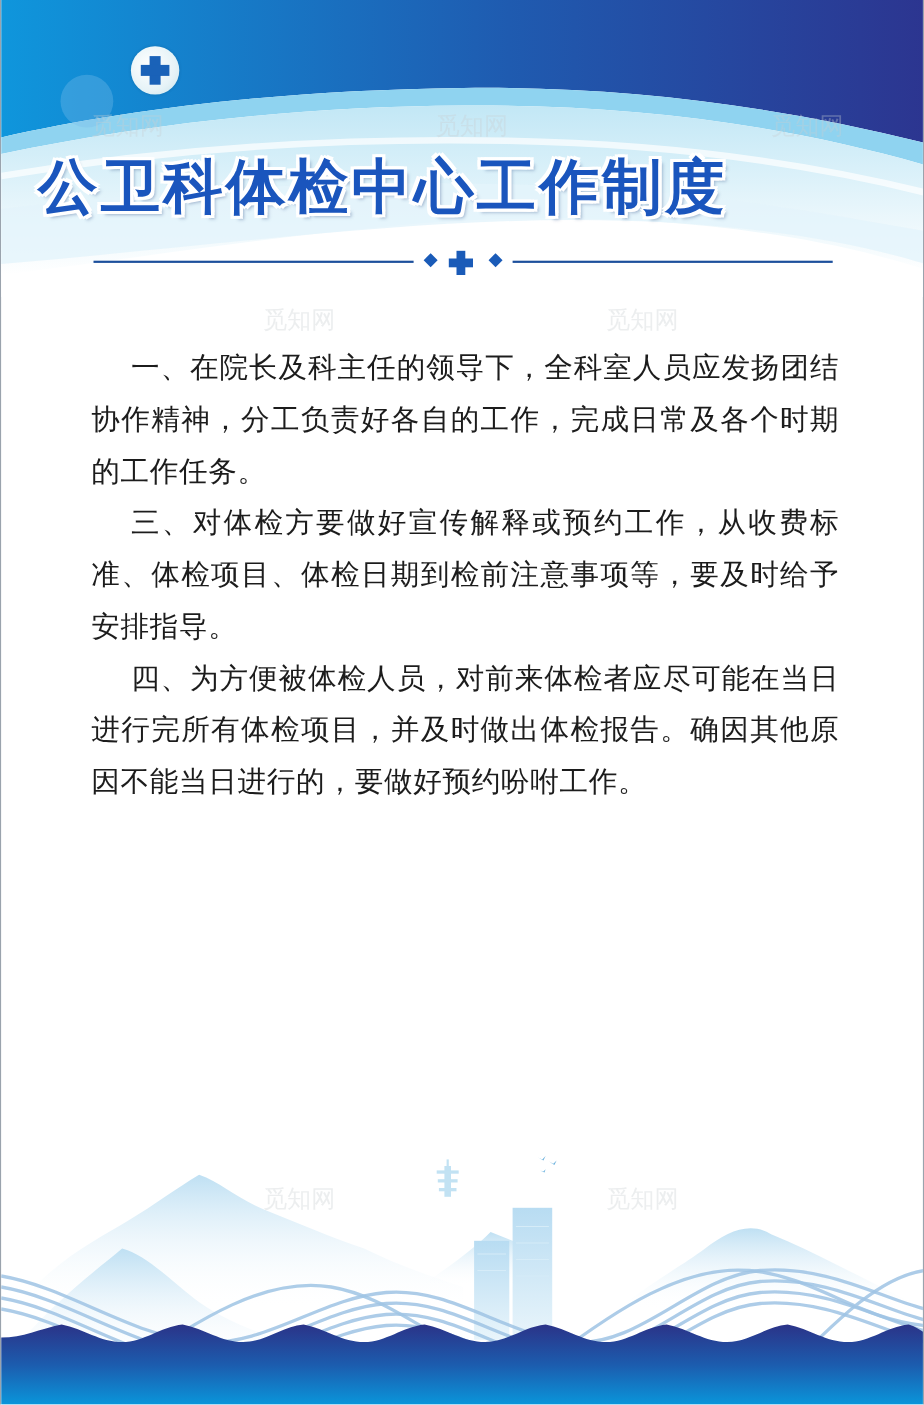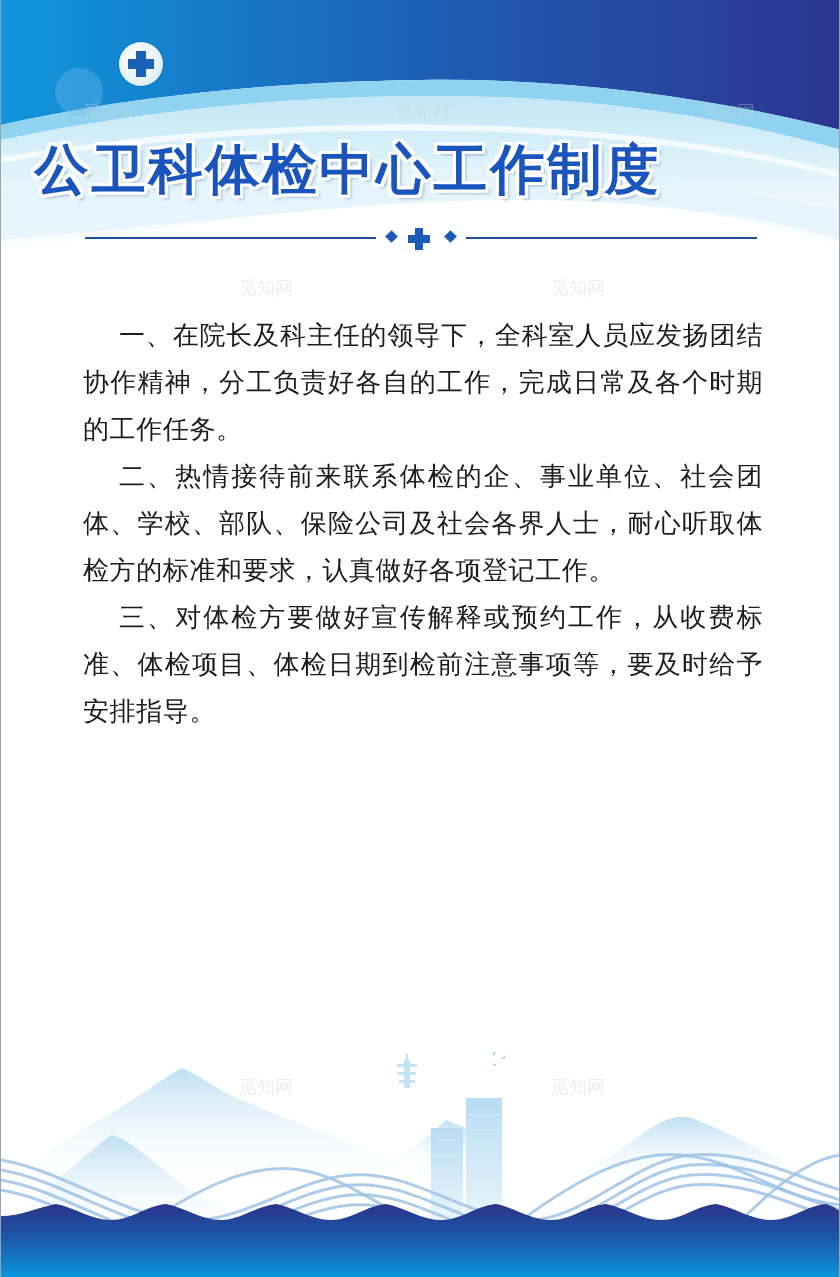--- a/index.html
+++ b/index.html
@@ -19,21 +19,21 @@
   .divider .diamond { position: absolute; top: 4px; width: 9px; height: 9px; background: #1a5bb8; transform: rotate(45deg); }
   .divider .d-left { left: 302px; }
   .divider .d-right { left: 361px; }
   .divider .cross-v { position: absolute; left: 330px; top: 0; width: 8px; height: 22px; background: #1a5bb8; }
   .divider .cross-h { position: absolute; left: 323px; top: 7px; width: 22px; height: 8px; background: #1a5bb8; }
   .body-text { position: absolute; left: 82px; top: 312px; width: 680px; font-family: "DejaVu Sans", sans-serif; font-size: 26px; color: #1c1c1c; line-height: 47px; letter-spacing: 0.6px; }
   .body-text p { margin: 0; text-indent: 36px; text-align: justify; }
   .body-text p.extra-indent { text-indent: 64px; }
   .footer-art { position: absolute; left: 0; top: 1040px; width: 840px; height: 237px; }
   .footer-art svg { display: block; }
-  .watermark { position: absolute; font-size: 18px; color: rgba(200,205,210,0.35); font-family: Liberation Sans, sans-serif; pointer-events: none; }
+  .watermark { position: absolute; font-size: 22px; color: rgba(200,205,210,0.35); font-family: Liberation Sans, sans-serif; pointer-events: none; }
 </style>
 </head>
 <body>
 
 <div class="poster">
 
   <div class="header-art">
     <svg width="840" height="270" viewBox="0 0 840 270" xmlns="http://www.w3.org/2000/svg">
       <defs>
         <linearGradient id="hdrGrad" x1="0" y1="0" x2="1" y2="0">
@@ -73,22 +73,22 @@
   </div>
 
   <div class="watermark" style="left:238px;top:276px;">觅知网</div>
   <div class="watermark" style="left:550px;top:276px;">觅知网</div>
   <div class="watermark" style="left:700px;top:100px;">觅知网</div>
   <div class="watermark" style="left:395px;top:100px;">觅知网</div>
   <div class="watermark" style="left:82px;top:100px;">觅知网</div>
 
   <div class="body-text">
     <p>一、在院长及科主任的领导下，全科室人员应发扬团结协作精神，分工负责好各自的工作，完成日常及各个时期的工作任务。</p>
-    <p>二、热情接待前来联系体检的企、事业单位、社会团体、学校、部队、保险公司及社会各界人士，耐心听取体检方的标准和要求，认真做好各项登记工作。</p>
     <p>三、对体检方要做好宣传解释或预约工作，从收费标准、体检项目、体检日期到检前注意事项等，要及时给予安排指导。</p>
+    <p>四、为方便被体检人员，对前来体检者应尽可能在当日进行完所有体检项目，并及时做出体检报告。确因其他原因不能当日进行的，要做好预约吩咐工作。</p>
   </div>
 
   <div class="footer-art">
     <svg width="840" height="237" viewBox="0 0 840 237" xmlns="http://www.w3.org/2000/svg">
       <defs>
         <linearGradient id="mtnGrad" x1="0" y1="0" x2="0" y2="1">
           <stop offset="0" stop-color="#bfe0f3"></stop>
           <stop offset="1" stop-color="#ffffff" stop-opacity="0"></stop>
         </linearGradient>
         <linearGradient id="seaGrad" x1="0" y1="0" x2="0" y2="1">

